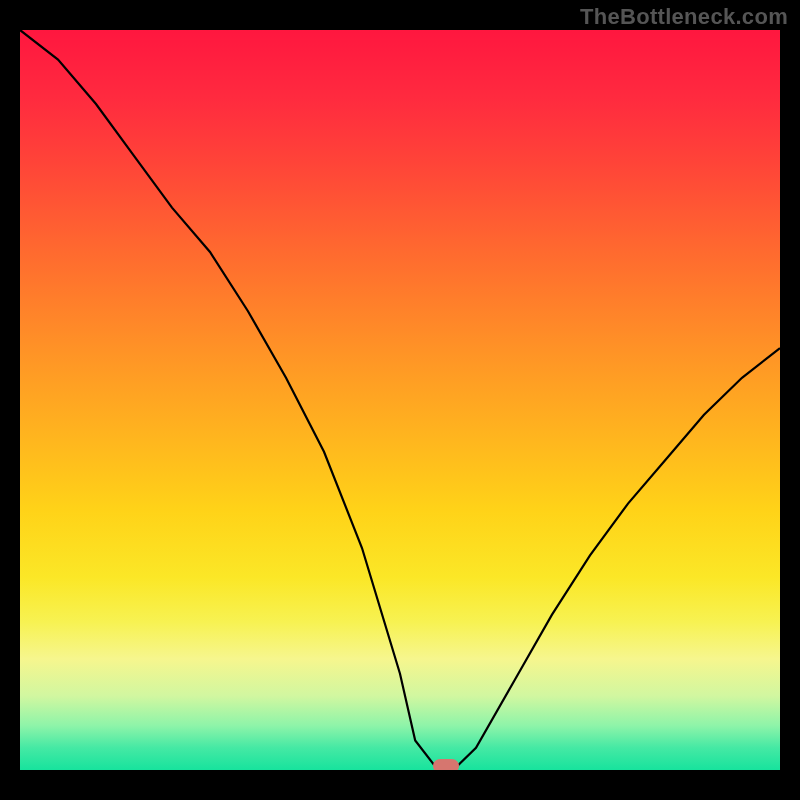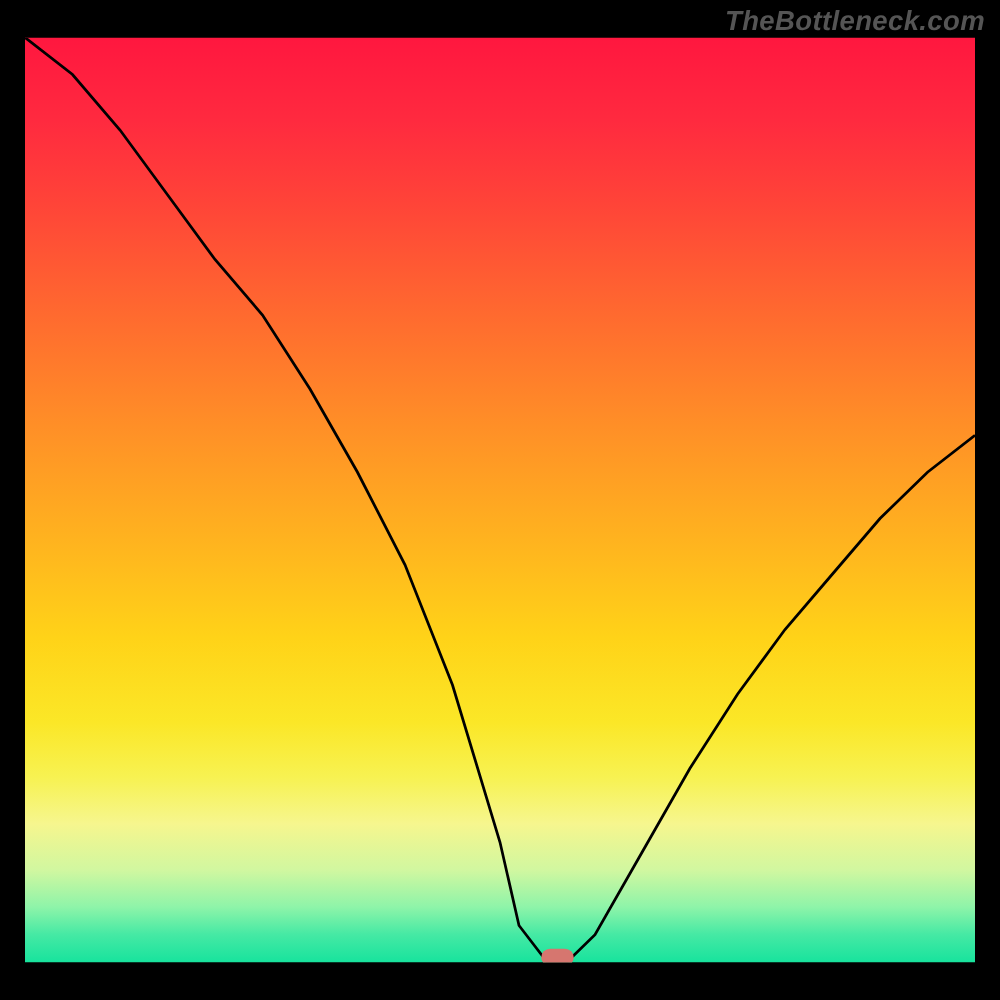--- a/index.html
+++ b/index.html
@@ -9,21 +9,20 @@
     height: 800px;
     background: #000;
     font-family: Arial, Helvetica, sans-serif;
     overflow: hidden;
   }
   .frame {
     position: relative;
     width: 800px;
     height: 800px;
     background: #000;
-    font-style: italic;
   }
   .watermark {
     position: absolute;
     top: 4px;
     right: 12px;
     color: #555;
     font-size: 22px;
     font-weight: 600;
     letter-spacing: 0.3px;
     z-index: 10;

